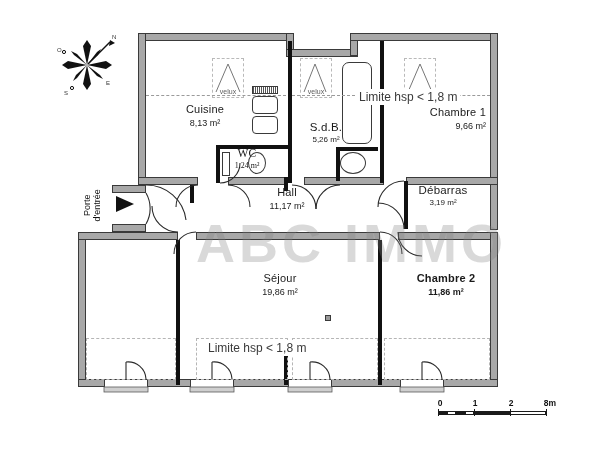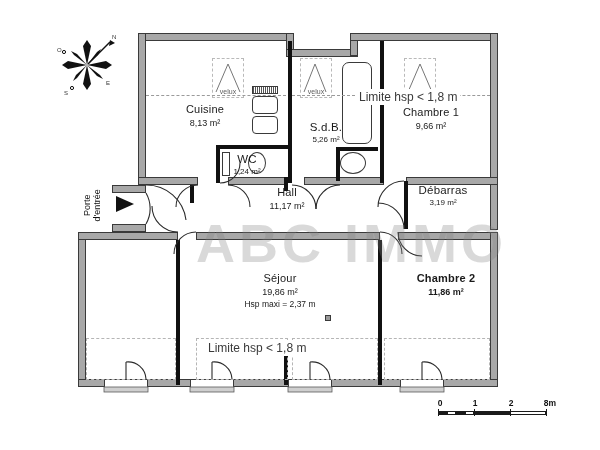--- a/index.html
+++ b/index.html
@@ -323,45 +323,44 @@
   <div class="room-label" style="left:150px;top:103px;width:110px;">
     <div class="room-name">Cuisine</div>
     <div class="room-area">8,13 m²</div>
   </div>
 
   <div class="room-label" style="left:286px;top:120px;width:80px;">
     <div class="room-name small">S.d.B.</div>
     <div class="room-area tiny">5,26 m²</div>
   </div>
 
-  <div class="room-label" style="left:376px;top:106px;width:110px;">
+  <div class="room-label" style="left:376px;top:106px;width:110px;text-align:right;">
     <div class="room-name">Chambre 1</div>
     <div class="room-area">9,66 m²</div>
   </div>
 
-  <div class="room-label" style="left:212px;top:152px;width:70px;">
+  <div class="room-label" style="left:212px;top:146px;width:70px;font-family:Liberation Serif, serif;">
     <div class="room-name small">WC</div>
     <div class="room-area tiny">1,24 m²</div>
   </div>
 
   <div class="room-label" style="left:232px;top:186px;width:110px;">
     <div class="room-name">Hall</div>
     <div class="room-area">11,17 m²</div>
   </div>
 
   <div class="room-label" style="left:408px;top:183px;width:70px;">
     <div class="room-name small">Débarras</div>
     <div class="room-area tiny">3,19 m²</div>
   </div>
 
 
   <div class="room-label" style="left:222px;top:272px;width:116px;">
     <div class="room-name">Séjour</div>
     <div class="room-area">19,86 m²</div>
-    <div class="room-hsp">Hsp maxi = 2,37 m</div>
   </div>
   <div class="fix" style="left:325px;top:315px;width:6px;height:6px;background:#9a9a9a;"></div>
 
   <div class="room-label" style="left:398px;top:272px;width:96px;font-weight:bold;">
     <div class="room-name">Chambre 2</div>
     <div class="room-area">11,86 m²</div>
   </div>
 
   <div class="entrance-label" style="left:70px;top:195px;width:44px;">
     <span>Porte</span><br>

